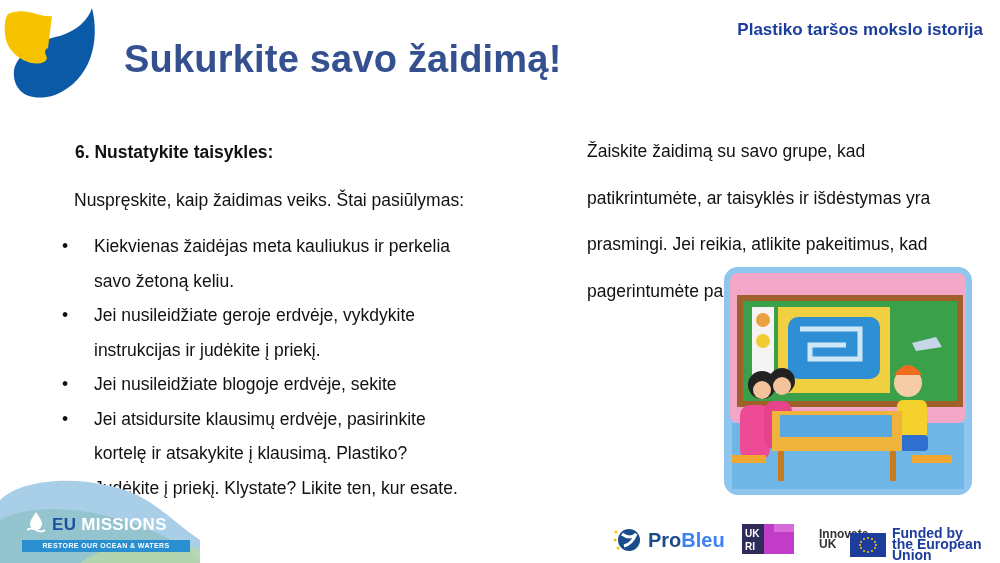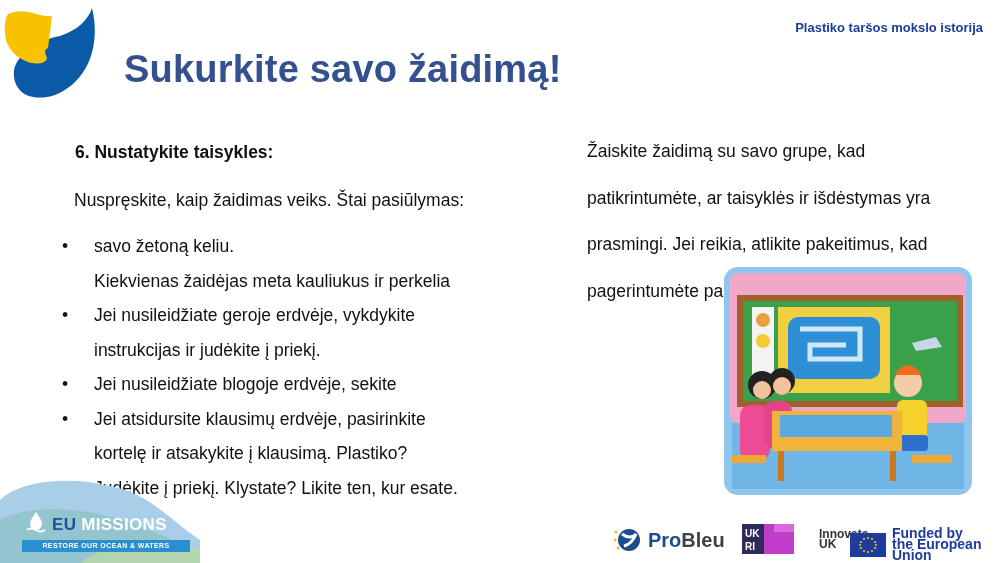--- a/index.html
+++ b/index.html
@@ -1,36 +1,36 @@
 <!DOCTYPE html>
 <html><head>
 <meta charset="utf-8">
 <style>
   html, body { margin:0; padding:0; }
   body { width:1000px; height:563px; position:relative; overflow:hidden; background:#ffffff; font-family:"Liberation Sans", sans-serif; color:#111; }
   .logo-top { position:absolute; left:0; top:0; width:110px; height:105px; }
-  .header-tag { position:absolute; right:17px; top:20px; font-size:13px; font-weight:bold; color:#1a3c9c; }
-  .title { position:absolute; left:124px; top:48px; font-size:38px; font-weight:bold; color:#34508f; letter-spacing:0.2px; }
+  .header-tag { position:absolute; right:17px; top:20px; font-size:17px; font-weight:bold; color:#1a3c9c; }
+  .title { position:absolute; left:124px; top:38px; font-size:38px; font-weight:bold; color:#34508f; letter-spacing:0.2px; }
   .col { position:absolute; font-size:17.5px; line-height:34.5px; }
   .col-left { left:62px; top:122px; width:470px; }
   .col-right { left:575px; top:122px; width:400px; }
   .col h2 { margin:13px; font-size:17.5px; font-weight:bold; line-height:34.5px; }
   .col p { margin:12px; }
   .col ul { list-style:none; margin:0; padding:0; }
   .col li { position:relative; padding-left:32px; }
   .col li .bullet { position:absolute; left:0; top:0; }
   .illustration { position:absolute; left:722px; top:265px; width:252px; height:232px; }
   .eu-missions { position:absolute; left:0; top:480px; width:200px; height:83px; }
   .eu-text { position:absolute; left:52px; top:515px; color:#fff; font-weight:bold; font-size:17px; letter-spacing:0.3px; }
   .eu-text .eu { color:#1b4fa0; }
   .eu-sub { position:absolute; left:22px; top:540px; width:168px; height:12px; background:#2a8fd0; color:#fff; font-size:7px; font-weight:bold; text-align:center; line-height:12px; letter-spacing:0.4px; }
   .footer-logos { position:absolute; left:612px; top:522px; height:34px; width:380px; }
   .probleu { position:absolute; left:0; top:4px; display:flex; align-items:center; gap:6px; }
   .probleu .pro { font-size:20px; font-weight:bold; color:#1b4d8c; }
-  .probleu .bleu { color:#404040; }
+  .probleu .bleu { color:#3b82f6; }
   .ukri { position:absolute; left:130px; top:2px; display:flex; align-items:center; gap:25px; }
   .ukri .label { font-size:12px; font-weight:bold; color:#333; line-height:10px; }
   .eufund { position:absolute; left:238px; top:6px; display:flex; align-items:center; gap:6px; }
   .eufund .flag { width:36px; height:24px; background:#1d3c9b; position:relative; }
   .eufund .label { font-size:14px; font-weight:bold; color:#1d3c9b; line-height:11px; }
 </style>
 </head>
 <body>
 
 <svg class="logo-top" viewBox="0 0 110 105">
@@ -40,22 +40,22 @@
 
 <div class="header-tag">Plastiko taršos mokslo istorija</div>
 <div class="title">Sukurkite savo žaidimą!</div>
 
 <div class="col col-left">
   <h2>6. Nustatykite taisykles:</h2>
   <p>Nuspręskite, kaip žaidimas veiks. Štai pasiūlymas:</p>
   <ul>
     <li>
       <span class="bullet">•</span>
+      <div>Kiekvienas žaidėjas meta kauliukus ir perkelia</div>
       <div>savo žetoną keliu.</div>
-      <div>Kiekvienas žaidėjas meta kauliukus ir perkelia</div>
     </li>
     <li>
       <span class="bullet">•</span>
       <div>Jei nusileidžiate geroje erdvėje, vykdykite</div>
       <div>instrukcijas ir judėkite į priekį.</div>
     </li>
     <li>
       <span class="bullet">•</span>
       <div>Jei nusileidžiate blogoje erdvėje, sekite</div>
     </li>

